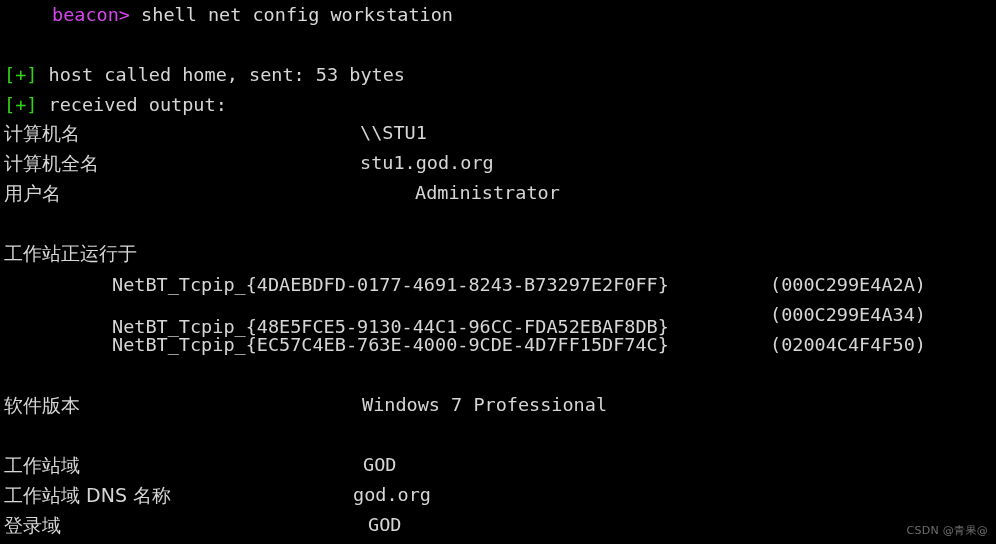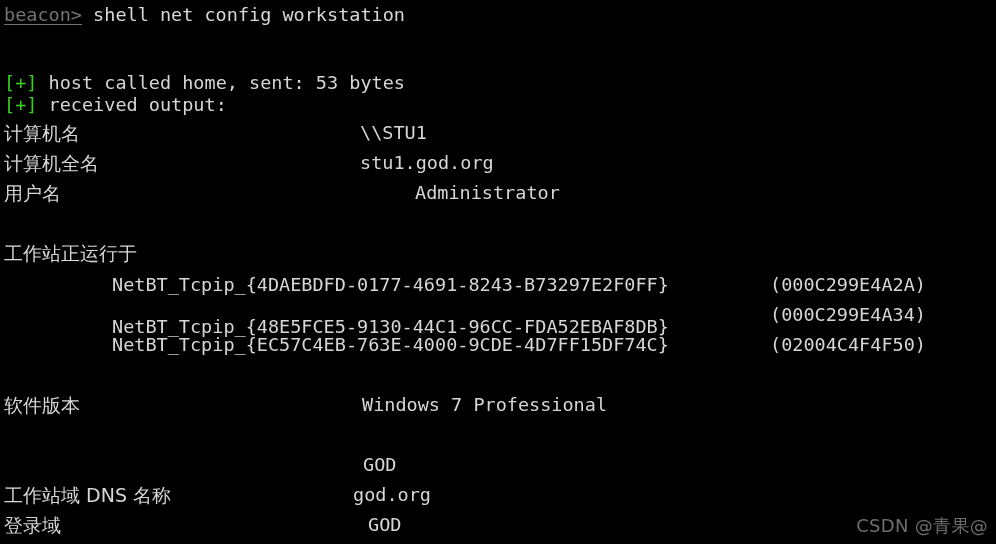--- a/index.html
+++ b/index.html
@@ -36,23 +36,23 @@
     letter-spacing: 0px;
     color: #d6d6d6;
     font-family: "DejaVu Sans Mono", "Liberation Mono", monospace;
   }
 
   
 
   .seg { white-space: pre; }
 
   .c-prompt {
-    color: #737373;
-    text-decoration: underline;
+    color: #d946ef;
     text-underline-offset: 3px;
+    margin-left: 48px;
   }
   .c-cmd      { color: #d8d8d8; }
   .c-star     { color: #3c78d8; }
   .c-plus     { color: #35d21a; }
   .c-out      { color: #d6d6d6; }
 
   
   .cjk {
     font-family: "DejaVu Sans", "Liberation Sans", sans-serif;
     font-size: 19px;
@@ -61,35 +61,35 @@
   .mono-inline {
     font-family: "DejaVu Sans Mono", "Liberation Mono", monospace;
     font-size: 18.5px;
   }
 
   #watermark {
     position: absolute;
     right: 8px;
     bottom: 6px;
     color: #6e6e6e;
-    font-size: 18px;
+    font-size: 11px;
     font-family: "DejaVu Sans", "Liberation Sans", sans-serif;
     letter-spacing: 0.3px;
     user-select: none;
   }
 </style>
 </head>
 <body>
 
 <div id="terminal">
 
   <div class="line" style="top:0px;"><span class="seg c-prompt">beacon&gt;</span><span class="seg c-cmd"> shell net config workstation</span></div>
 
 
-  <div class="line" style="top:60px;margin-top:8px;"><span class="seg c-plus">[+]</span><span class="seg c-out"> host called home, sent: 53 bytes</span></div>
+  <div class="line" style="top:60px;"><span class="seg c-plus">[+]</span><span class="seg c-out"> host called home, sent: 53 bytes</span></div>
 
   <div class="line" style="top:90px;"><span class="seg c-plus">[+]</span><span class="seg c-out"> received output:</span></div>
 
   <div class="line" style="top:118px;"><span class="seg cjk c-out">计算机名</span></div>
   <div class="line" style="top:118px; left:360px;"><span class="seg mono-inline c-out">\\STU1</span></div>
 
   <div class="line" style="top:148px;"><span class="seg cjk c-out">计算机全名</span></div>
   <div class="line" style="top:148px; left:360px;"><span class="seg mono-inline c-out">stu1.god.org</span></div>
 
   <div class="line" style="top:178px;"><span class="seg cjk c-out">用户名</span></div>
@@ -102,20 +102,21 @@
 
   <div class="line" style="top:312px; left:112px;"><span class="seg mono-inline c-out">NetBT_Tcpip_{48E5FCE5-9130-44C1-96CC-FDA52EBAF8DB}</span></div>
   <div class="line" style="top:300px; left:770px;"><span class="seg mono-inline c-out">(000C299E4A34)</span></div>
 
   <div class="line" style="top:330px; left:112px;"><span class="seg mono-inline c-out">NetBT_Tcpip_{EC57C4EB-763E-4000-9CDE-4D7FF15DF74C}</span></div>
   <div class="line" style="top:330px; left:770px;"><span class="seg mono-inline c-out">(02004C4F4F50)</span></div>
 
   <div class="line" style="top:390px;"><span class="seg cjk c-out">软件版本</span></div>
   <div class="line" style="top:390px; left:362px;"><span class="seg mono-inline c-out">Windows 7 Professional</span></div>
 
+  <div class="line" style="top:450px;"><span class="seg cjk c-out">工作站域</span></div>
   <div class="line" style="top:450px; left:363px;"><span class="seg mono-inline c-out">GOD</span></div>
 
   <div class="line" style="top:480px;"><span class="seg cjk c-out">工作站域 DNS 名称</span></div>
   <div class="line" style="top:480px; left:353px;"><span class="seg mono-inline c-out">god.org</span></div>
 
   <div class="line" style="top:510px;"><span class="seg cjk c-out">登录域</span></div>
   <div class="line" style="top:510px; left:368px;"><span class="seg mono-inline c-out">GOD</span></div>
 
   <div id="watermark">CSDN @青果@</div>
 

